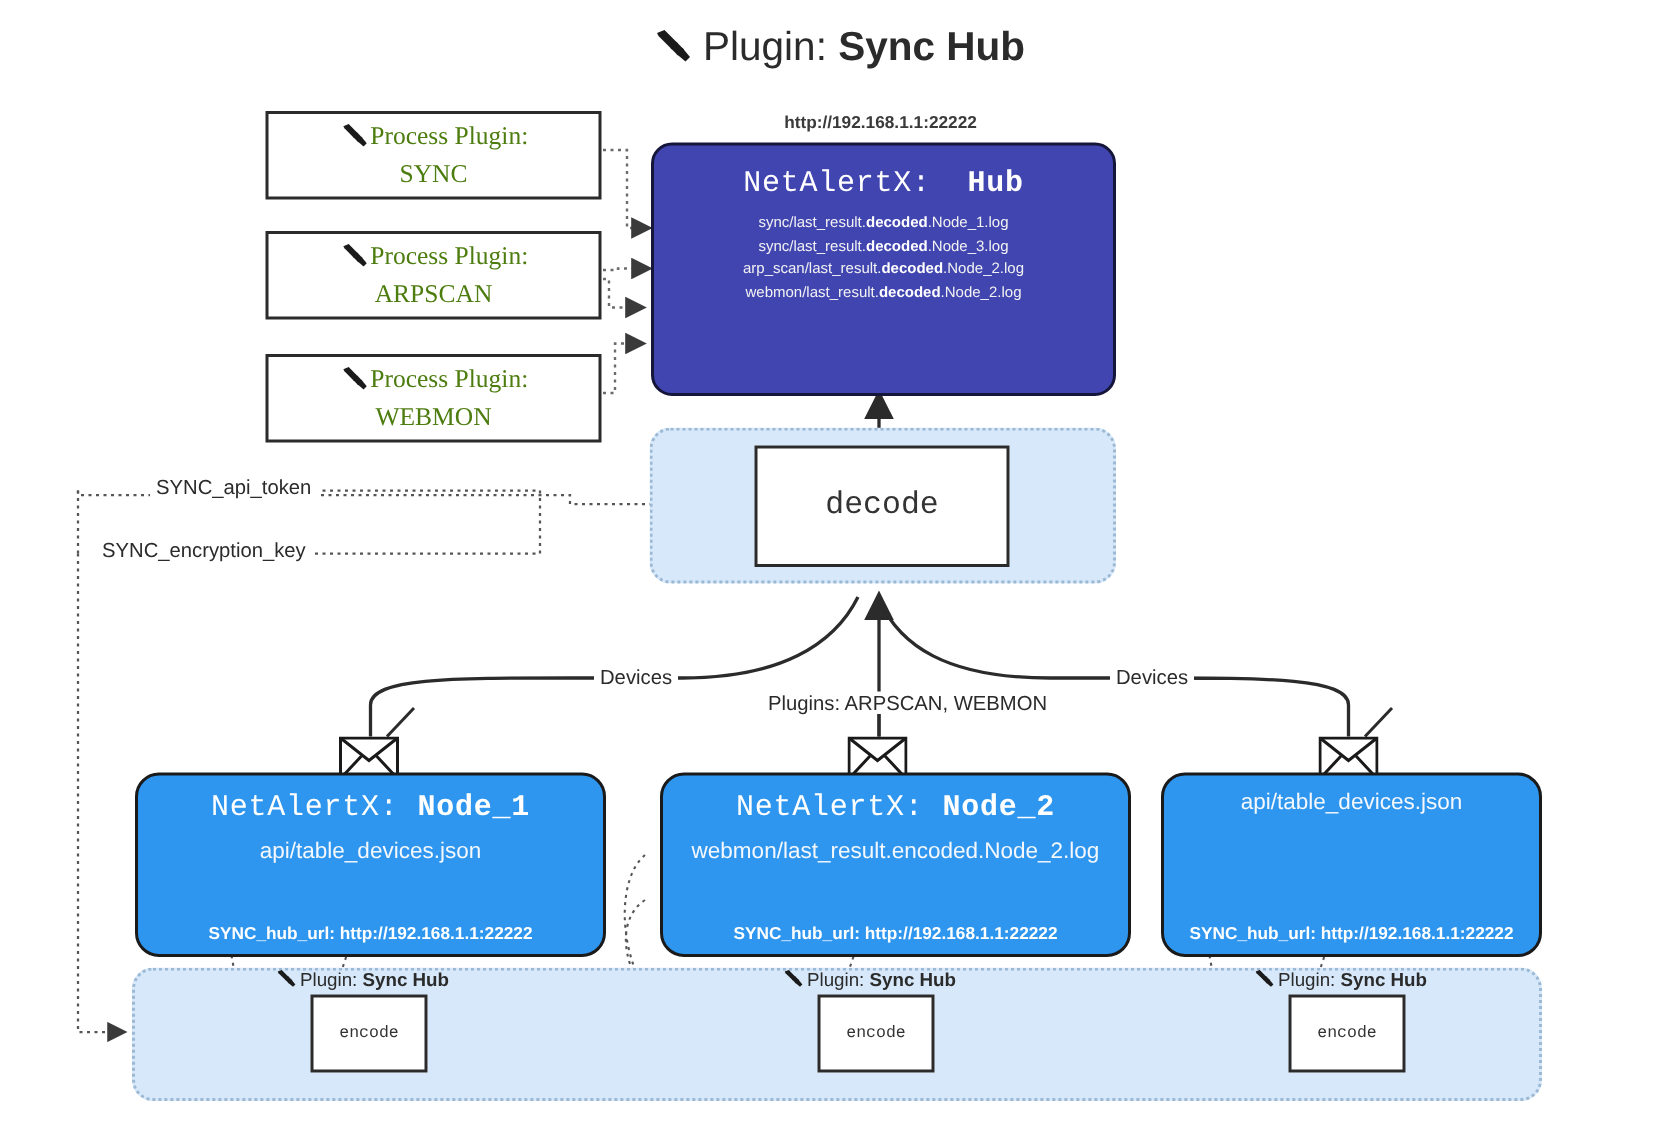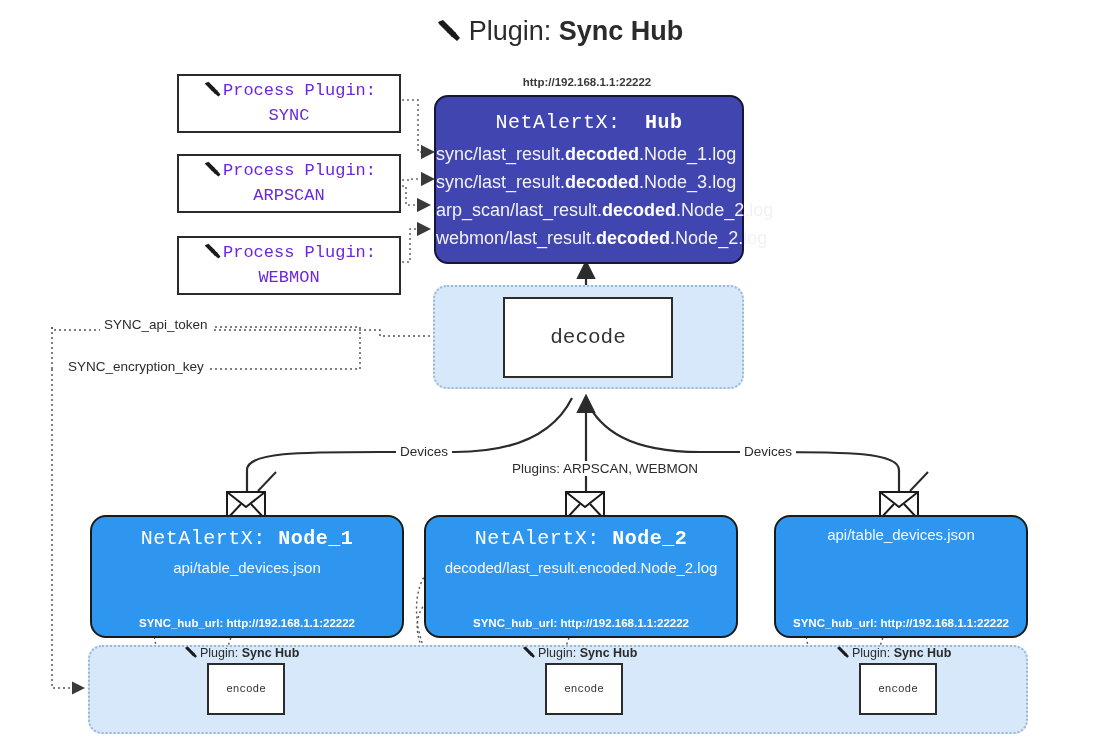--- a/index.html
+++ b/index.html
@@ -19,38 +19,38 @@
   #title .t-bold{font-weight:bold;}
 
   
   #wires{position:absolute;left:0;top:0;width:1117px;height:754px;pointer-events:none;}
 
   
   .procbox{
     position:absolute;background:#fff;border:2.5px solid #2b2b2b;
     display:flex;align-items:center;justify-content:center;
     text-align:center;line-height:1.28;
-    font-family:Liberation Mono, monospace;font-size:17px;color:#6d28d9;
+    font-family:Liberation Serif, serif;font-size:17px;color:#4d7c0f;
   }
   .procbox .inner{padding:2px 6px;}
   .procbox .plug{display:inline-block;vertical-align:-3px;margin-right:1px;}
 
   
   #hub{
     position:absolute;left:434px;top:95px;width:306px;height:165px;
     background:#4145b0;border:2.5px solid #15163a;border-radius:14px;
     color:#ffffff;
   }
   #hub .hub-title{
     text-align:center;margin-top:14px;
     font-family:"Liberation Mono",monospace;font-size:20px;letter-spacing:.5px;
   }
   #hub .hub-title b{font-weight:bold;margin-left:12px;}
   #hub .logline{
-    font-size:18px;text-align:left;line-height:1.55;white-space:nowrap;
+    font-size:10px;text-align:center;line-height:1.55;white-space:nowrap;
     color:#f2f2f2;
   }
   #hub .logline b{font-weight:bold;color:#ffffff;}
   #hub .loglist{margin-top:7px;}
   #huburl{
     position:absolute;left:434px;top:76px;width:306px;text-align:center;
     font-size:11.5px;font-weight:bold;color:#3a3a3a;
   }
 
   
@@ -76,21 +76,21 @@
   .pluglabel .plug{display:inline-block;vertical-align:-2px;margin-right:2px;}
   .pluglabel b{font-weight:bold;}
   #plabel1{left:183px;} #plabel2{left:521px;} #plabel3{left:835px;}
 
   
   .node{
     position:absolute;background:#2e96ef;border:2.5px solid #1a1a1a;
     border-radius:16px;color:#ffffff;top:515px;height:119px;
   }
   #node1{left:90px;width:310px;}
-  #node2{left:424px;width:310px;}
+  #node2{left:440px;width:310px;}
   #node3{left:774px;width:250px;}
   .node .n-title{
     text-align:center;margin-top:10px;
     font-family:"Liberation Mono",monospace;font-size:20px;letter-spacing:.5px;
   }
   .node .n-title b{font-weight:bold;}
   .node .n-line{
     text-align:center;font-size:15px;line-height:1.5;color:#f4f8fc;white-space:nowrap;
   }
   .node .n-lines{margin-top:7px;}
@@ -280,21 +280,21 @@
     <div class="n-line">api/table_devices.json</div>
   </div>
   <div class="n-foot">SYNC_hub_url: http://192.168.1.1:22222</div>
 </div>
 
 <div class="node" id="node2">
   <div class="n-title">
     <span>NetAlertX: </span><b>Node_2</b>
   </div>
   <div class="n-lines">
-    <div class="n-line">decoded/last_result.encoded.Node_2.log</div>
+    <div class="n-line">webmon/last_result.encoded.Node_2.log</div>
   </div>
   <div class="n-foot">SYNC_hub_url: http://192.168.1.1:22222</div>
 </div>
 
 <div class="node" id="node3">
   <div class="n-lines">
     <div class="n-line">api/table_devices.json</div>
   </div>
   <div class="n-foot">SYNC_hub_url: http://192.168.1.1:22222</div>
 </div>

